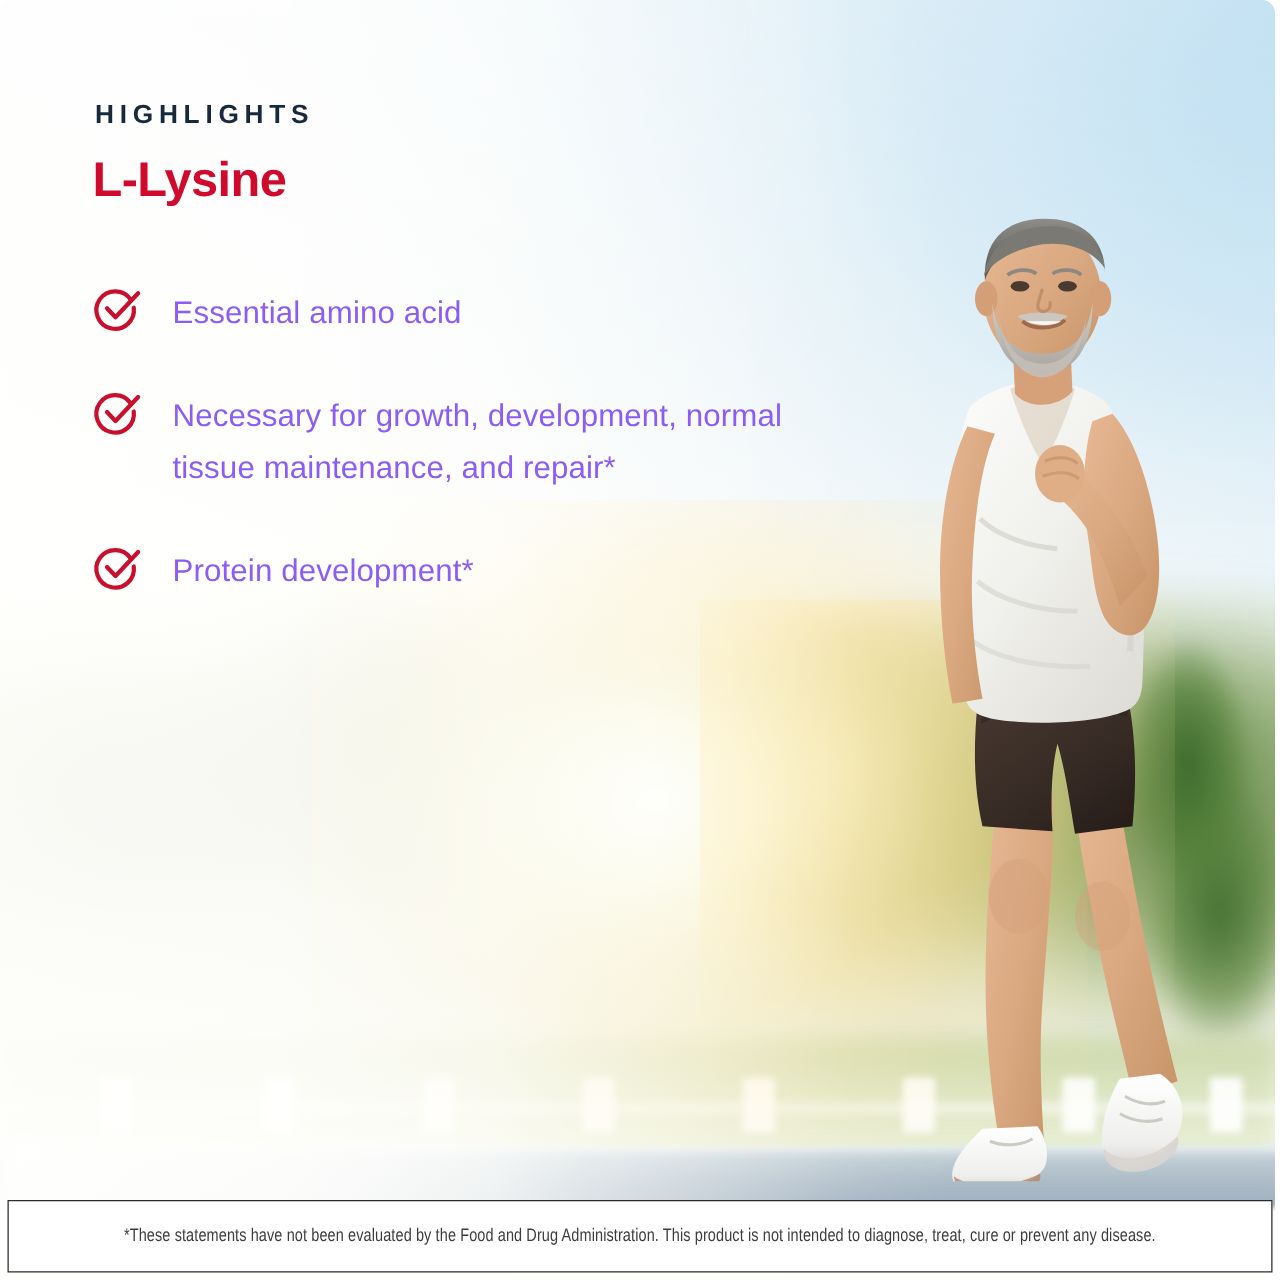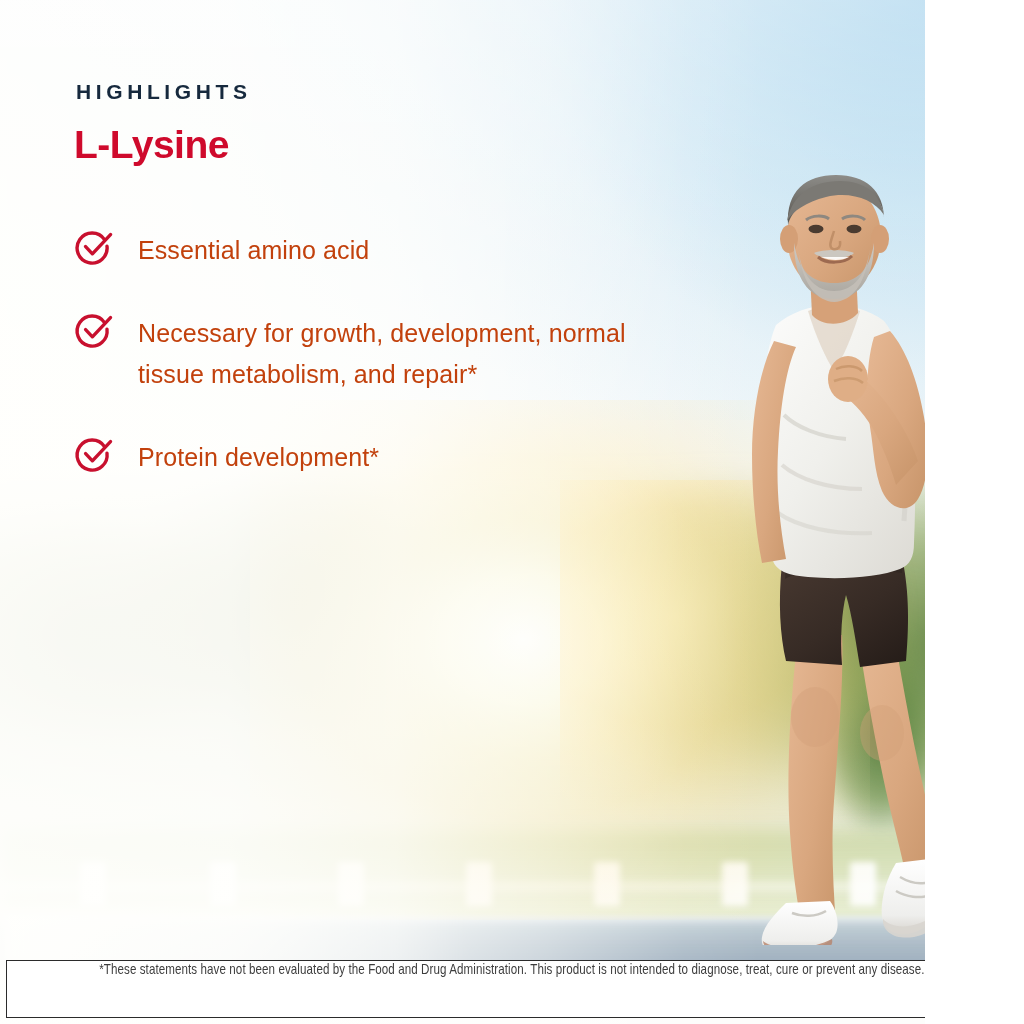--- a/index.html
+++ b/index.html
@@ -7,23 +7,24 @@
 
   html, body {
     width:1024px; height:1024px;
     background:#ffffff;
     font-family:"Liberation Sans", sans-serif;
     overflow:hidden;
   }
 
   .canvas {
     position:relative;
-    width:925px; height:1024px;
+    width:1020px; height:1024px;
     overflow:hidden;
     background:#fdfdfb;
+    border-radius:11px;
   }
 
   
   .scene { position:absolute; inset:0; overflow:hidden; }
 
   
   .sky {
     position:absolute; left:0; top:0; width:1024px; height:640px;
     background:
       linear-gradient(200deg,
@@ -167,29 +168,29 @@
 
   .bullet { position:relative; display:flex; align-items:flex-start; }
   .bullet + .bullet { margin-top:40px; }
 
   .bullet .chk {
     flex:0 0 auto; width:40px; height:40px; margin-right:24px; margin-top:-1px;
   }
   .bullet .chk svg { display:block; width:40px; height:40px; overflow:visible; }
 
   .bullet .txt {
-    font-size:25px; line-height:41px; color:#c2410c;
+    font-size:25px; line-height:41px; color:#8b5cf6;
     letter-spacing:0.1px; padding-top:2px;
   }
 
   
   .disclaimer {
     position:absolute; left:6px; top:960px; width:1012px; height:58px;
     background:#ffffff; border:1.5px solid #2b2b2b;
-    display:flex; align-items:flex-start; justify-content:center;
+    display:flex; align-items:center; justify-content:center;
   }
   .disclaimer .dtext {
     font-size:14.5px; color:#3d3d3d; white-space:nowrap;
     transform:scaleX(0.80); transform-origin:center center;
     letter-spacing:0.1px;
   }
 </style>
 </head>
 <body>
 
@@ -339,21 +340,21 @@
         <span class="txt">Essential amino acid</span>
       </div>
 
       <div class="bullet">
         <span class="chk">
           <svg viewBox="0 0 40 40" xmlns="http://www.w3.org/2000/svg">
             <path d="M30.5 12.6 A15 15 0 1 0 33 19.2" fill="none" stroke="#c8102e" stroke-width="3.4" stroke-linecap="round"></path>
             <path d="M11.6 19.6 L18.4 26.8 L36.5 7.6" fill="none" stroke="#c8102e" stroke-width="3.4" stroke-linecap="round" stroke-linejoin="round"></path>
           </svg>
         </span>
-        <span class="txt" style="max-width:560px;">Necessary for growth, development, normal tissue metabolism, and repair*</span>
+        <span class="txt" style="max-width:560px;">Necessary for growth, development, normal tissue maintenance, and repair*</span>
       </div>
 
       <div class="bullet">
         <span class="chk">
           <svg viewBox="0 0 40 40" xmlns="http://www.w3.org/2000/svg">
             <path d="M30.5 12.6 A15 15 0 1 0 33 19.2" fill="none" stroke="#c8102e" stroke-width="3.4" stroke-linecap="round"></path>
             <path d="M11.6 19.6 L18.4 26.8 L36.5 7.6" fill="none" stroke="#c8102e" stroke-width="3.4" stroke-linecap="round" stroke-linejoin="round"></path>
           </svg>
         </span>
         <span class="txt">Protein development*</span>

